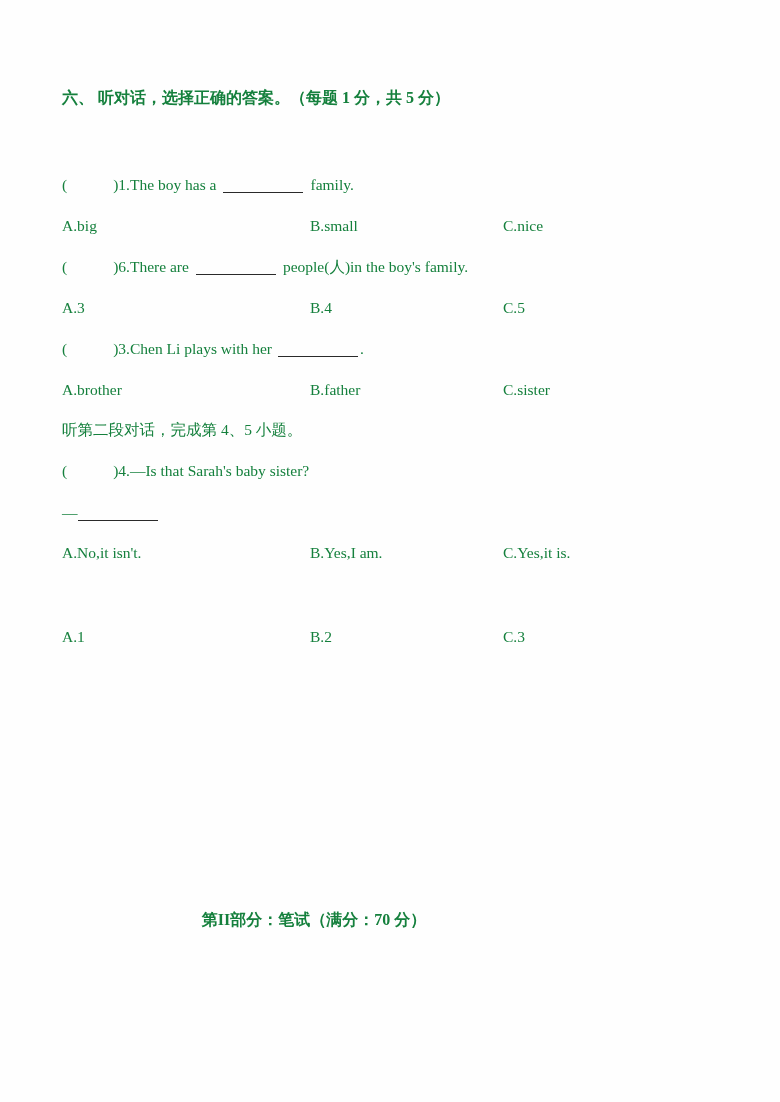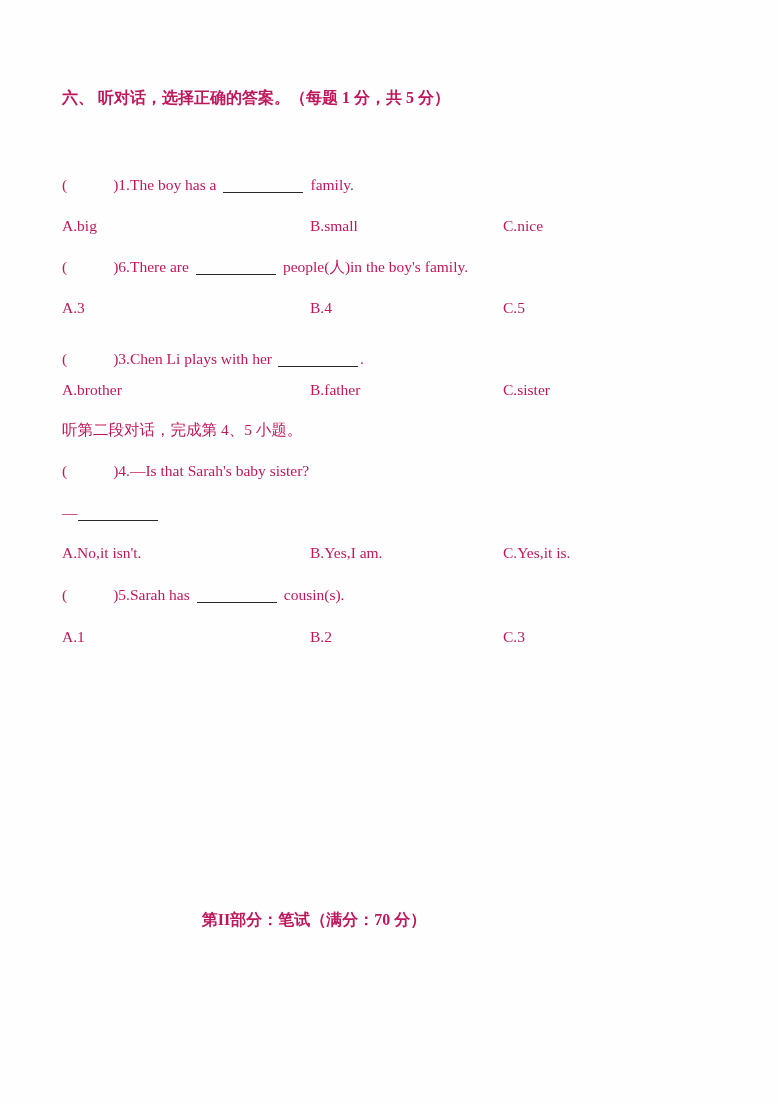--- a/index.html
+++ b/index.html
@@ -1,21 +1,21 @@
 <!DOCTYPE html>
 <html><head>
 <meta charset="utf-8">
 <style>
   html, body { margin: 0; padding: 0; background: #ffffff; }
   .page {
     position: relative;
     width: 780px;
     height: 1102px;
     background: #fefefe;
-    color: #be185d;
+    color: #15803d;
     font-family: "Liberation Serif", "DejaVu Serif", serif;
     font-size: 15.5px;
     line-height: 20px;
     overflow: hidden;
   }
   .line {
     position: absolute;
     left: 62px;
     white-space: nowrap;
   }
@@ -65,21 +65,21 @@
   <div class="line" style="top:257px">
     <span>(</span><span class="pgap"></span><span>)6.There are</span><span class="blank"></span><span>people(人)in the boy's family.</span>
   </div>
 
   <div class="opts" style="top:298px">
     <span>A.3</span>
     <span class="opt-b">B.4</span>
     <span class="opt-c">C.5</span>
   </div>
 
-  <div class="line" style="top:349px">
+  <div class="line" style="top:339px">
     <span>(</span><span class="pgap"></span><span>)3.Chen Li plays with her</span><span class="blank tight"></span><span>.</span>
   </div>
 
   <div class="opts" style="top:380px">
     <span>A.brother</span>
     <span class="opt-b">B.father</span>
     <span class="opt-c">C.sister</span>
   </div>
 
   <div class="line" style="top:420px">听第二段对话，完成第 4、5 小题。</div>
@@ -91,23 +91,20 @@
   <div class="line" style="top:503px">
     <span>—</span><span class="blank nomargin"></span>
   </div>
 
   <div class="opts" style="top:543px">
     <span>A.No,it isn't.</span>
     <span class="opt-b">B.Yes,I am.</span>
     <span class="opt-c">C.Yes,it is.</span>
   </div>
 
-  <div class="line" style="top:585px">
-    <span>(</span><span class="pgap"></span><span>)5.Sarah has</span><span class="blank"></span><span>cousin(s).</span>
-  </div>
 
   <div class="opts" style="top:627px">
     <span>A.1</span>
     <span class="opt-b">B.2</span>
     <span class="opt-c">C.3</span>
   </div>
 
   <div class="center-heading" style="top:910px">第II部分：笔试（满分：70 分）</div>
 
 

